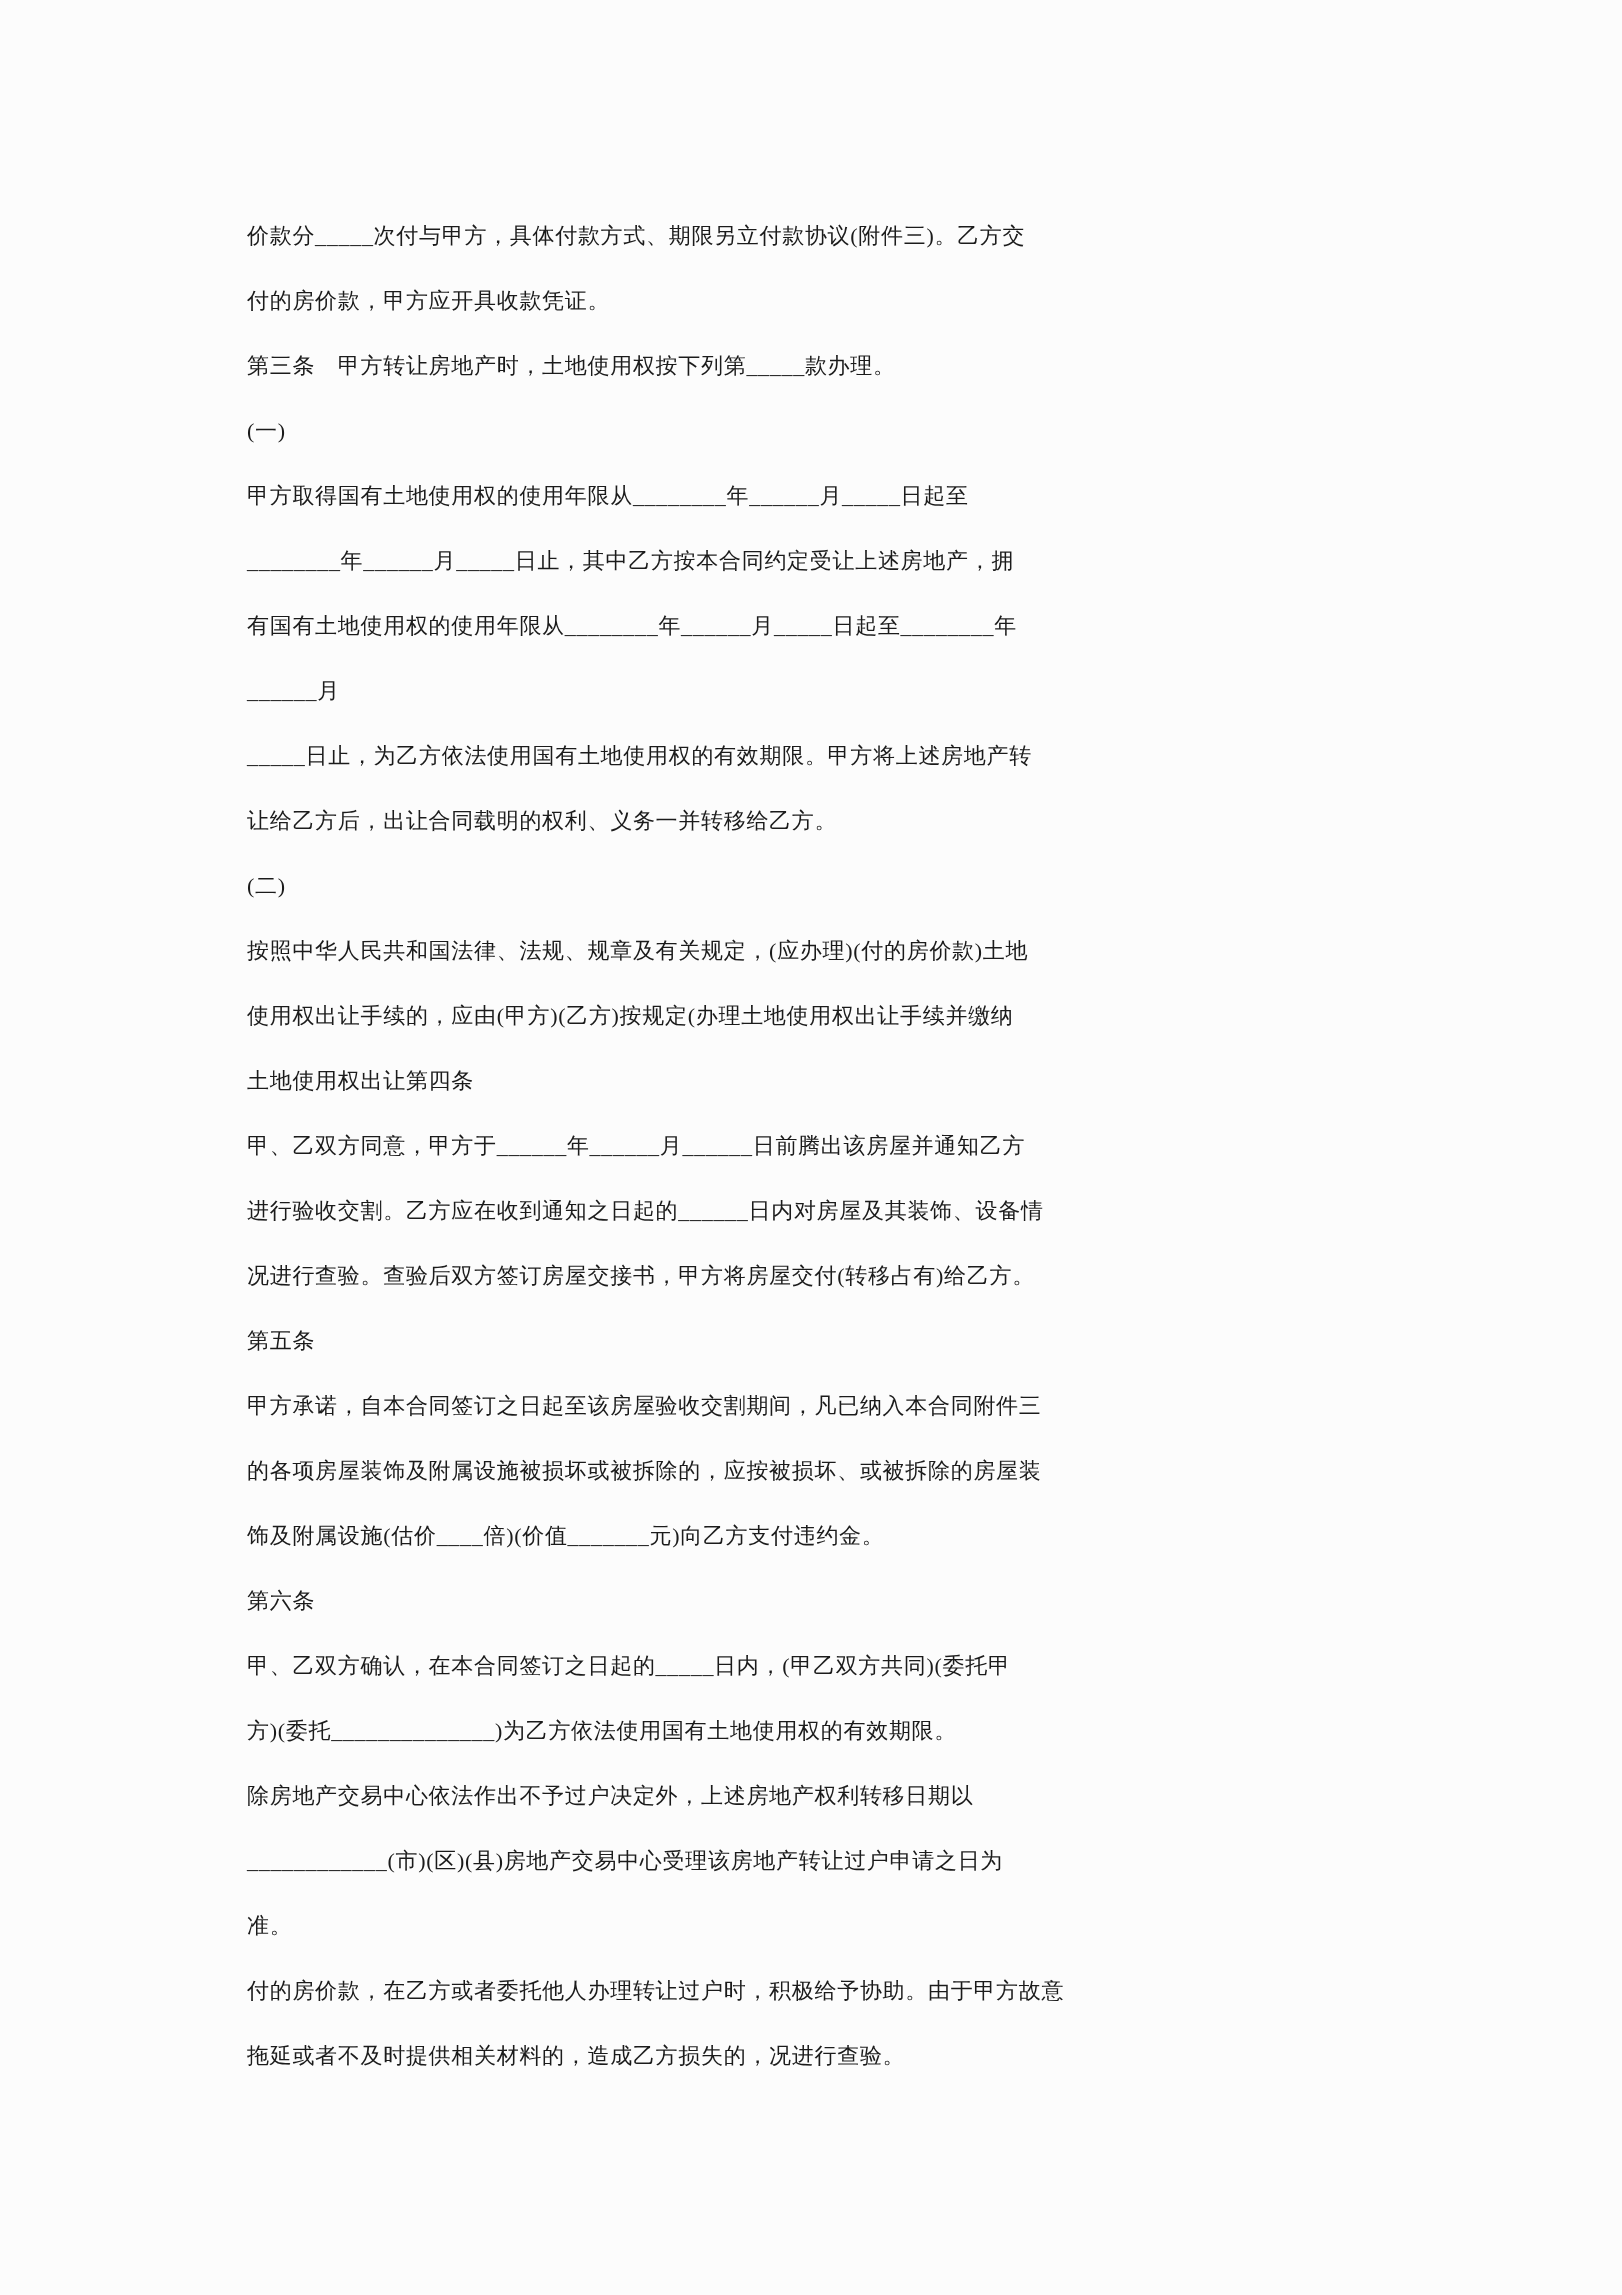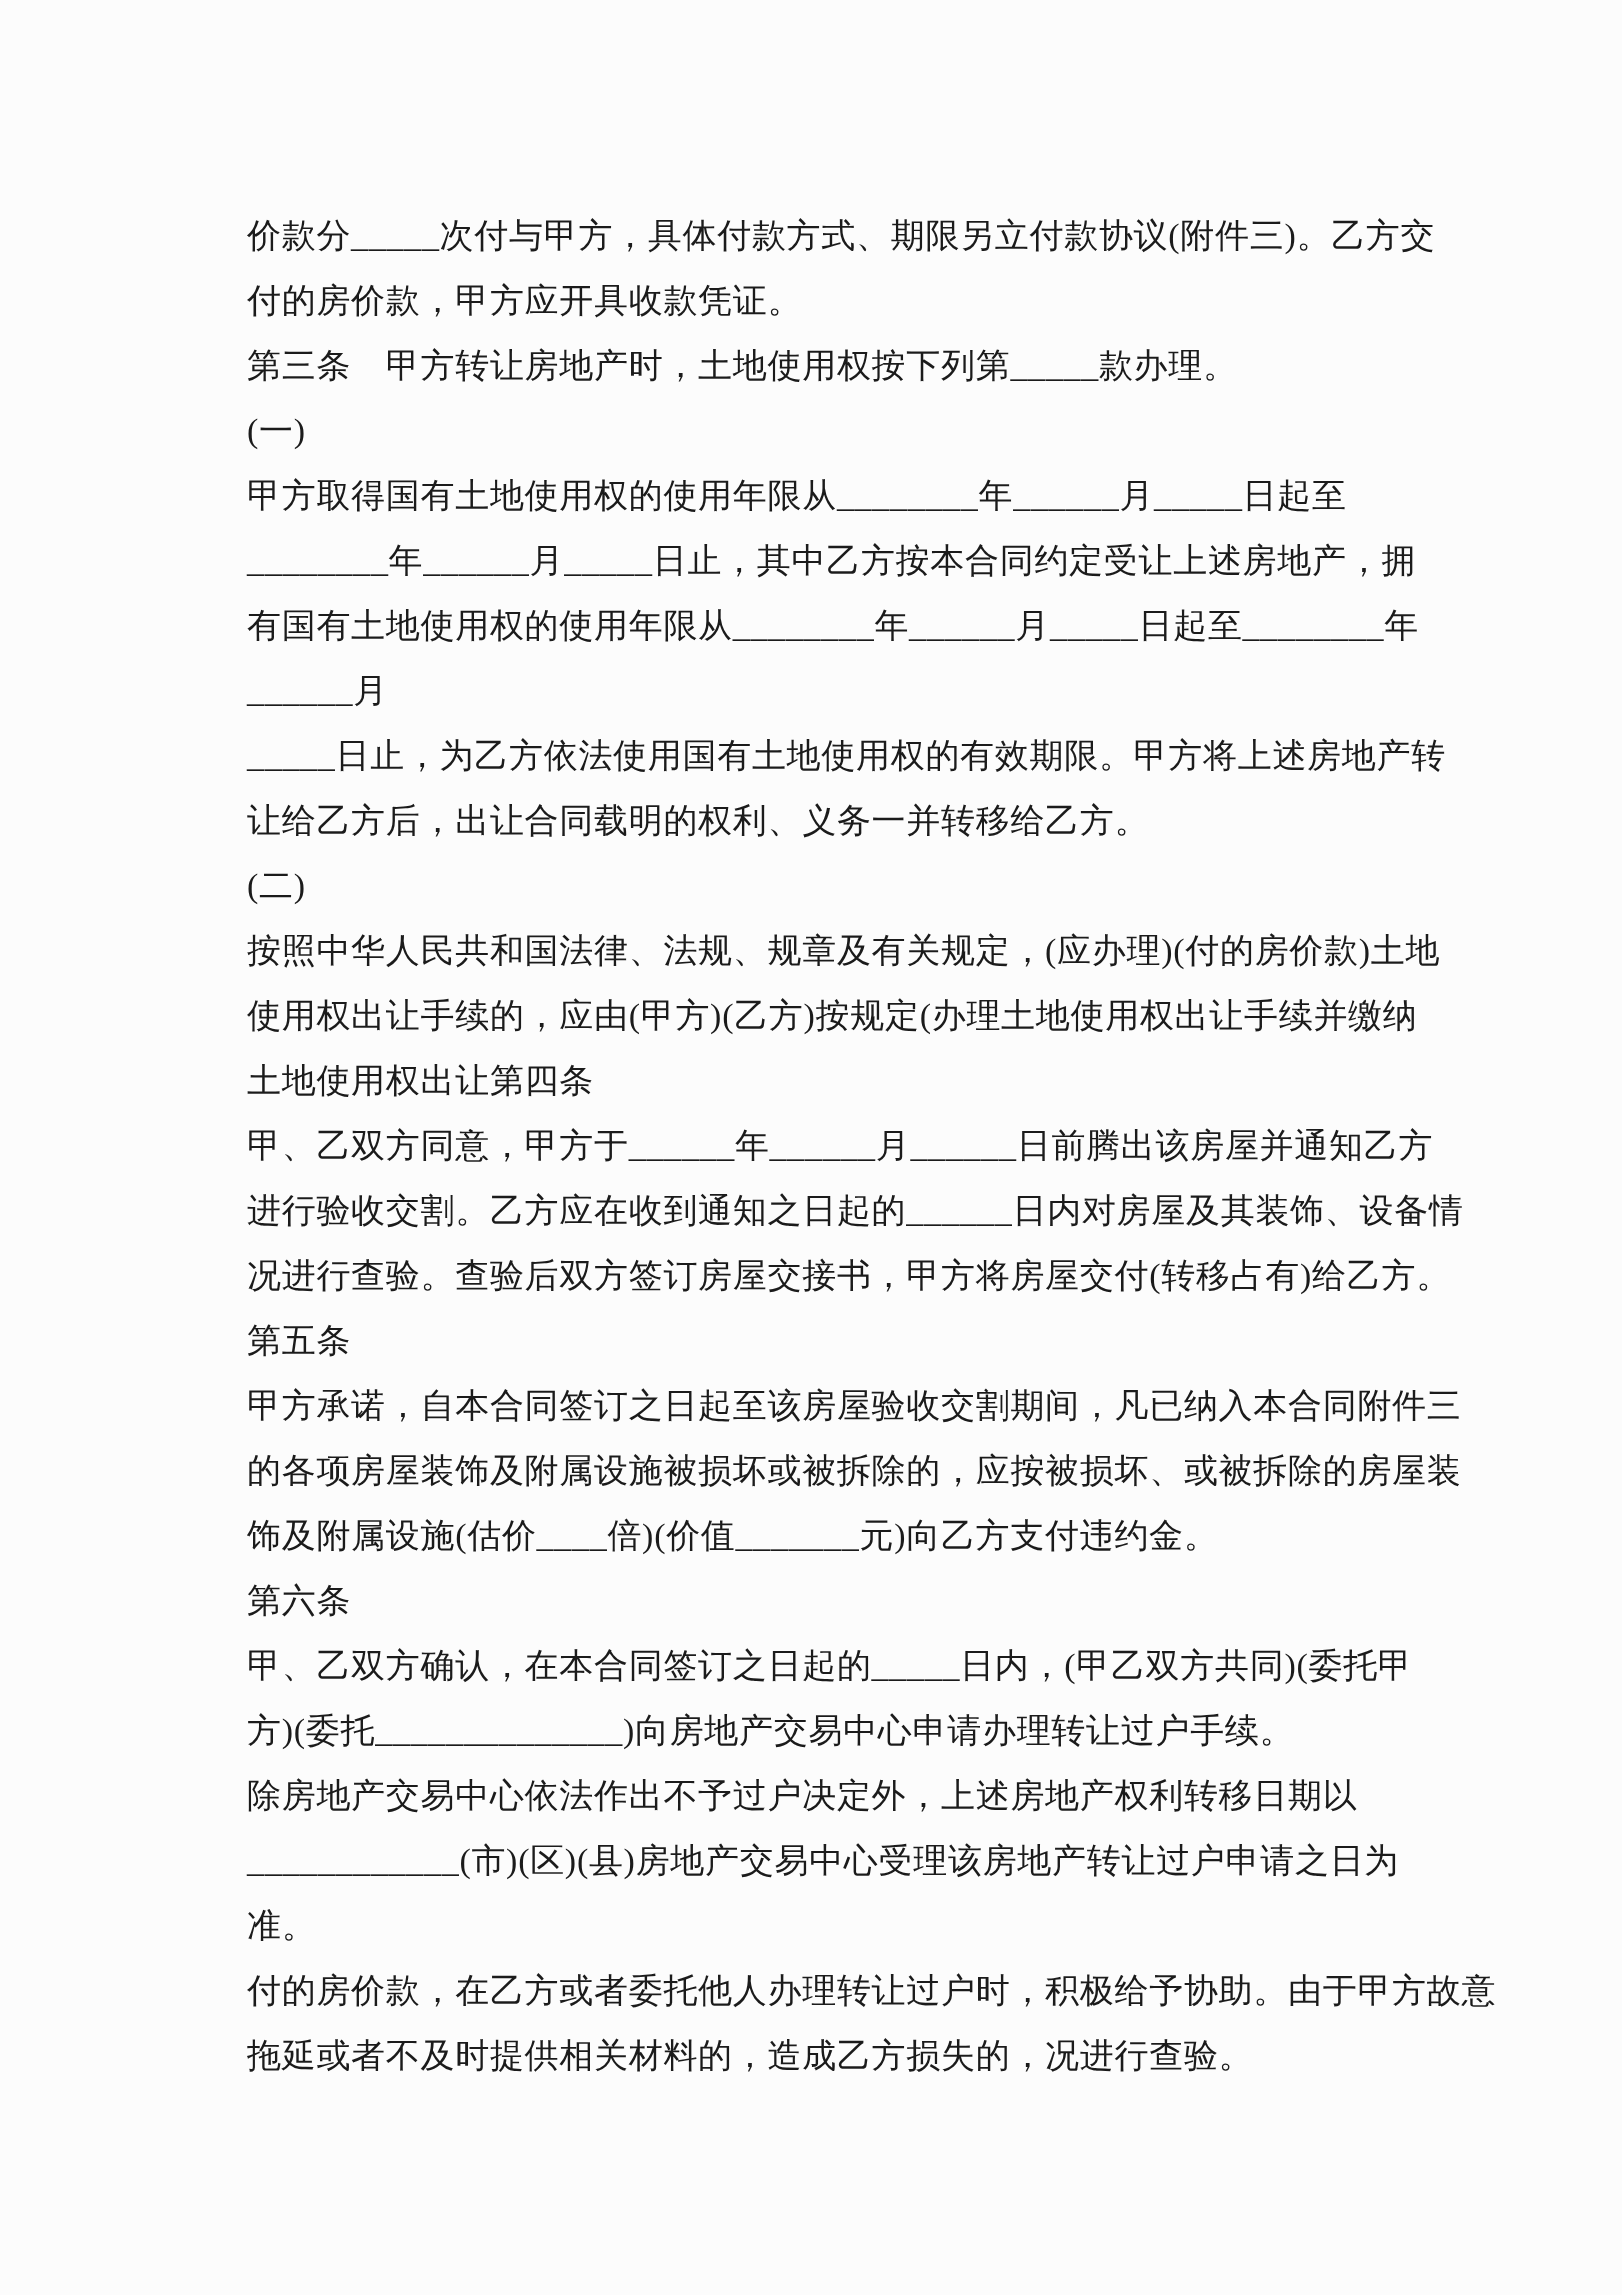--- a/index.html
+++ b/index.html
@@ -19,21 +19,21 @@
       background: #fcfcfc;
       overflow: hidden;
     }
     .content {
       position: absolute;
       left: 247px;
       top: 203px;
       width: 1171px;
     }
     .line {
-      font-size: 34px;
+      font-size: 22px;
       line-height: 65px;
       color: #1b1b1b;
       letter-spacing: 0.7px;
       white-space: nowrap;
       text-align: left;
     }
   </style>
 </head>
 <body>
 
@@ -55,21 +55,21 @@
     <div class="line">土地使用权出让第四条</div>
     <div class="line">甲、乙双方同意，甲方于______年______月______日前腾出该房屋并通知乙方</div>
     <div class="line">进行验收交割。乙方应在收到通知之日起的______日内对房屋及其装饰、设备情</div>
     <div class="line">况进行查验。查验后双方签订房屋交接书，甲方将房屋交付(转移占有)给乙方。</div>
     <div class="line">第五条</div>
     <div class="line">甲方承诺，自本合同签订之日起至该房屋验收交割期间，凡已纳入本合同附件三</div>
     <div class="line">的各项房屋装饰及附属设施被损坏或被拆除的，应按被损坏、或被拆除的房屋装</div>
     <div class="line">饰及附属设施(估价____倍)(价值_______元)向乙方支付违约金。</div>
     <div class="line">第六条</div>
     <div class="line">甲、乙双方确认，在本合同签订之日起的_____日内，(甲乙双方共同)(委托甲</div>
-    <div class="line">方)(委托______________)向房地产交易中心申请办理转让过户手续。</div>
+    <div class="line">方)(委托______________)为乙方依法使用国有土地使用权的有效期限。</div>
     <div class="line">除房地产交易中心依法作出不予过户决定外，上述房地产权利转移日期以</div>
     <div class="line">____________(市)(区)(县)房地产交易中心受理该房地产转让过户申请之日为</div>
     <div class="line">准。</div>
     <div class="line">付的房价款，在乙方或者委托他人办理转让过户时，积极给予协助。由于甲方故意</div>
     <div class="line">拖延或者不及时提供相关材料的，造成乙方损失的，况进行查验。</div>
   </div>
 </div>
 
 
 </body></html>

